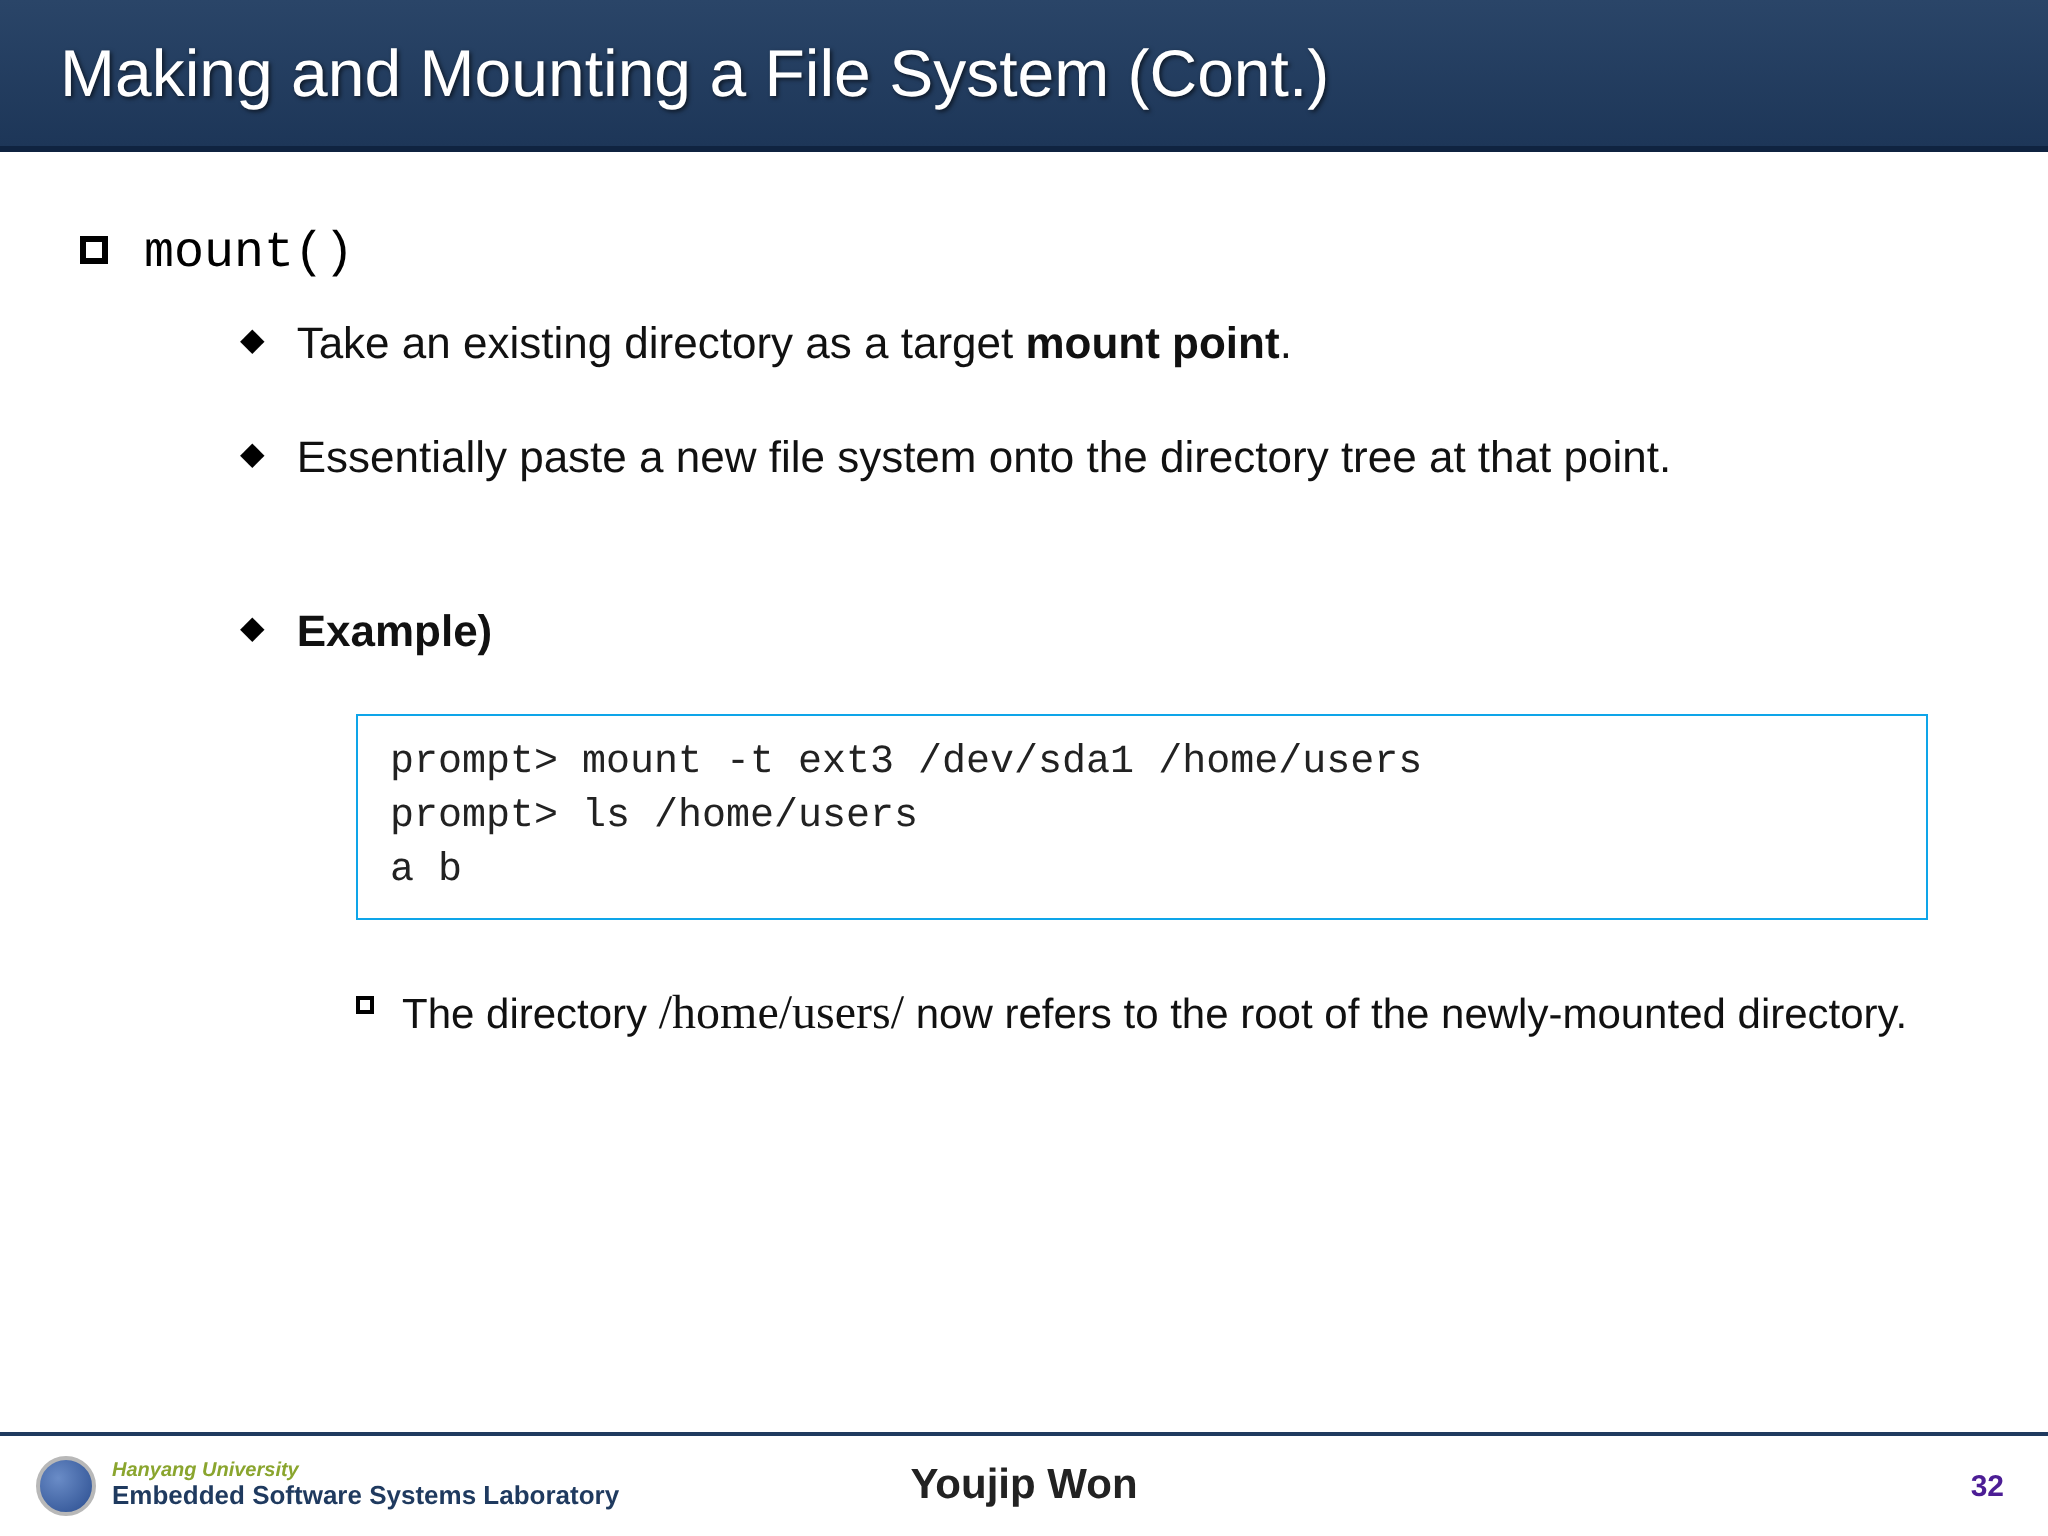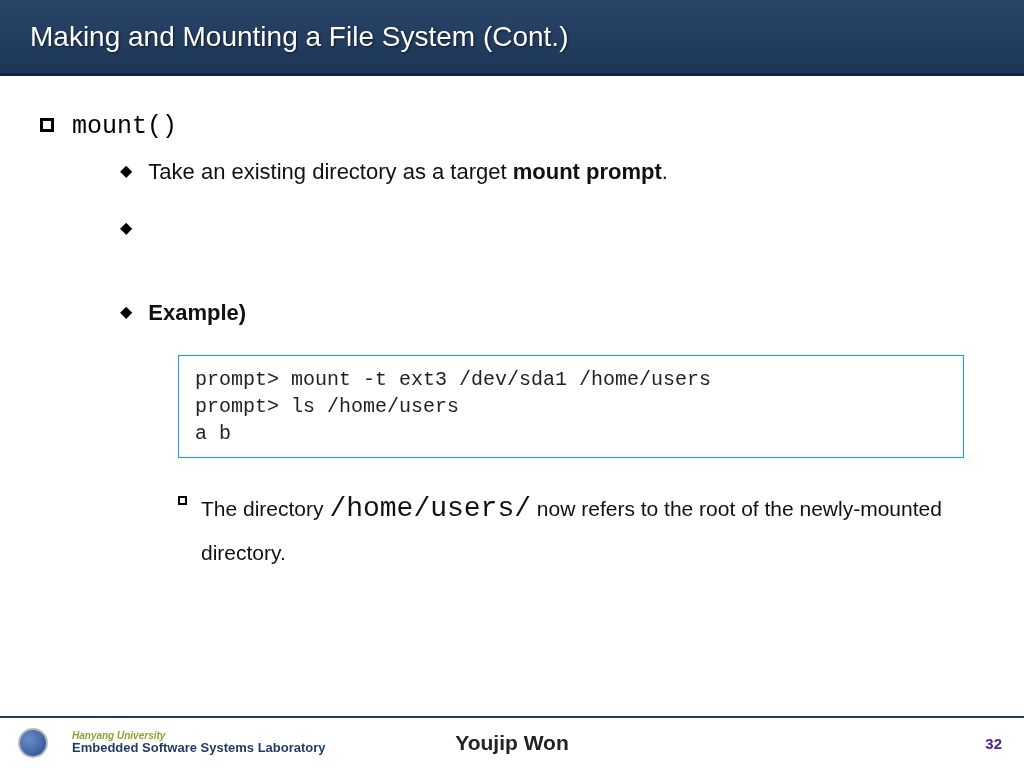--- a/index.html
+++ b/index.html
@@ -15,21 +15,21 @@
     background: #1f3a5f;
     background: linear-gradient(to bottom, #2a4568 0%, #1d3658 100%);
     height: 76px;
     display: flex;
     align-items: center;
     padding-left: 30px;
     border-bottom: 3px solid #0f2340;
   }
   .title-bar h1 {
     color: #fff;
-    font-size: 28px;
+    font-size: 33px;
     font-weight: 400;
     text-shadow: 1px 1px 2px rgba(0,0,0,0.6);
   }
   .content {
     padding: 36px 40px 0 40px;
   }
   .bullet-l1 {
     display: flex;
     align-items: flex-start;
     margin-bottom: 16px;
@@ -93,38 +93,38 @@
   .bullet-l3 .marker {
     width: 9px;
     height: 9px;
     border: 2px solid #000;
     background: #fff;
     flex-shrink: 0;
     margin-top: 12px;
     margin-right: 14px;
   }
   .bullet-l3 .mono {
-    font-family: Liberation Mono, monospace;
-    font-size: 28px;
+    font-family: Liberation Serif, serif;
+    font-size: 24px;
   }
   .footer {
     position: absolute;
     bottom: 0;
     left: 0;
     right: 0;
     height: 52px;
     border-top: 2px solid #1f3a5f;
     display: flex;
     align-items: center;
     padding: 0 18px;
   }
   .footer-logo {
     display: flex;
     align-items: center;
-    gap: 24px;
+    gap: 8px;
   }
   .logo-circle {
     width: 30px;
     height: 30px;
     border-radius: 50%;
     background: radial-gradient(circle at 35% 35%, #6a8cc7, #2a4d8f);
     border: 2px solid #b8b8b8;
     flex-shrink: 0;
     position: relative;
   }
@@ -168,26 +168,27 @@
   <div class="bullet-l1">
     <span class="marker"></span>
     <span class="txt">mount()</span>
   </div>
 
   <div class="sub-list">
 
     <div class="bullet-l2">
       <span class="marker">◆</span>
       <span class="txt">
-        <span>Take an existing directory as a target </span><span class="bold">mount prompt</span><span>.</span>
+        <span>Take an existing directory as a target </span><span class="bold">mount point</span><span>.</span>
       </span>
     </div>
 
     <div class="bullet-l2">
       <span class="marker">◆</span>
+      <span class="txt">Essentially paste a new file system onto the directory tree at that point.</span>
     </div>
 
     <div class="spacer"></div>
 
     <div class="bullet-l2">
       <span class="marker">◆</span>
       <span class="txt"><span class="bold">Example)</span></span>
     </div>
 
     <div class="code-box">prompt&gt; mount -t ext3 /dev/sda1 /home/users

